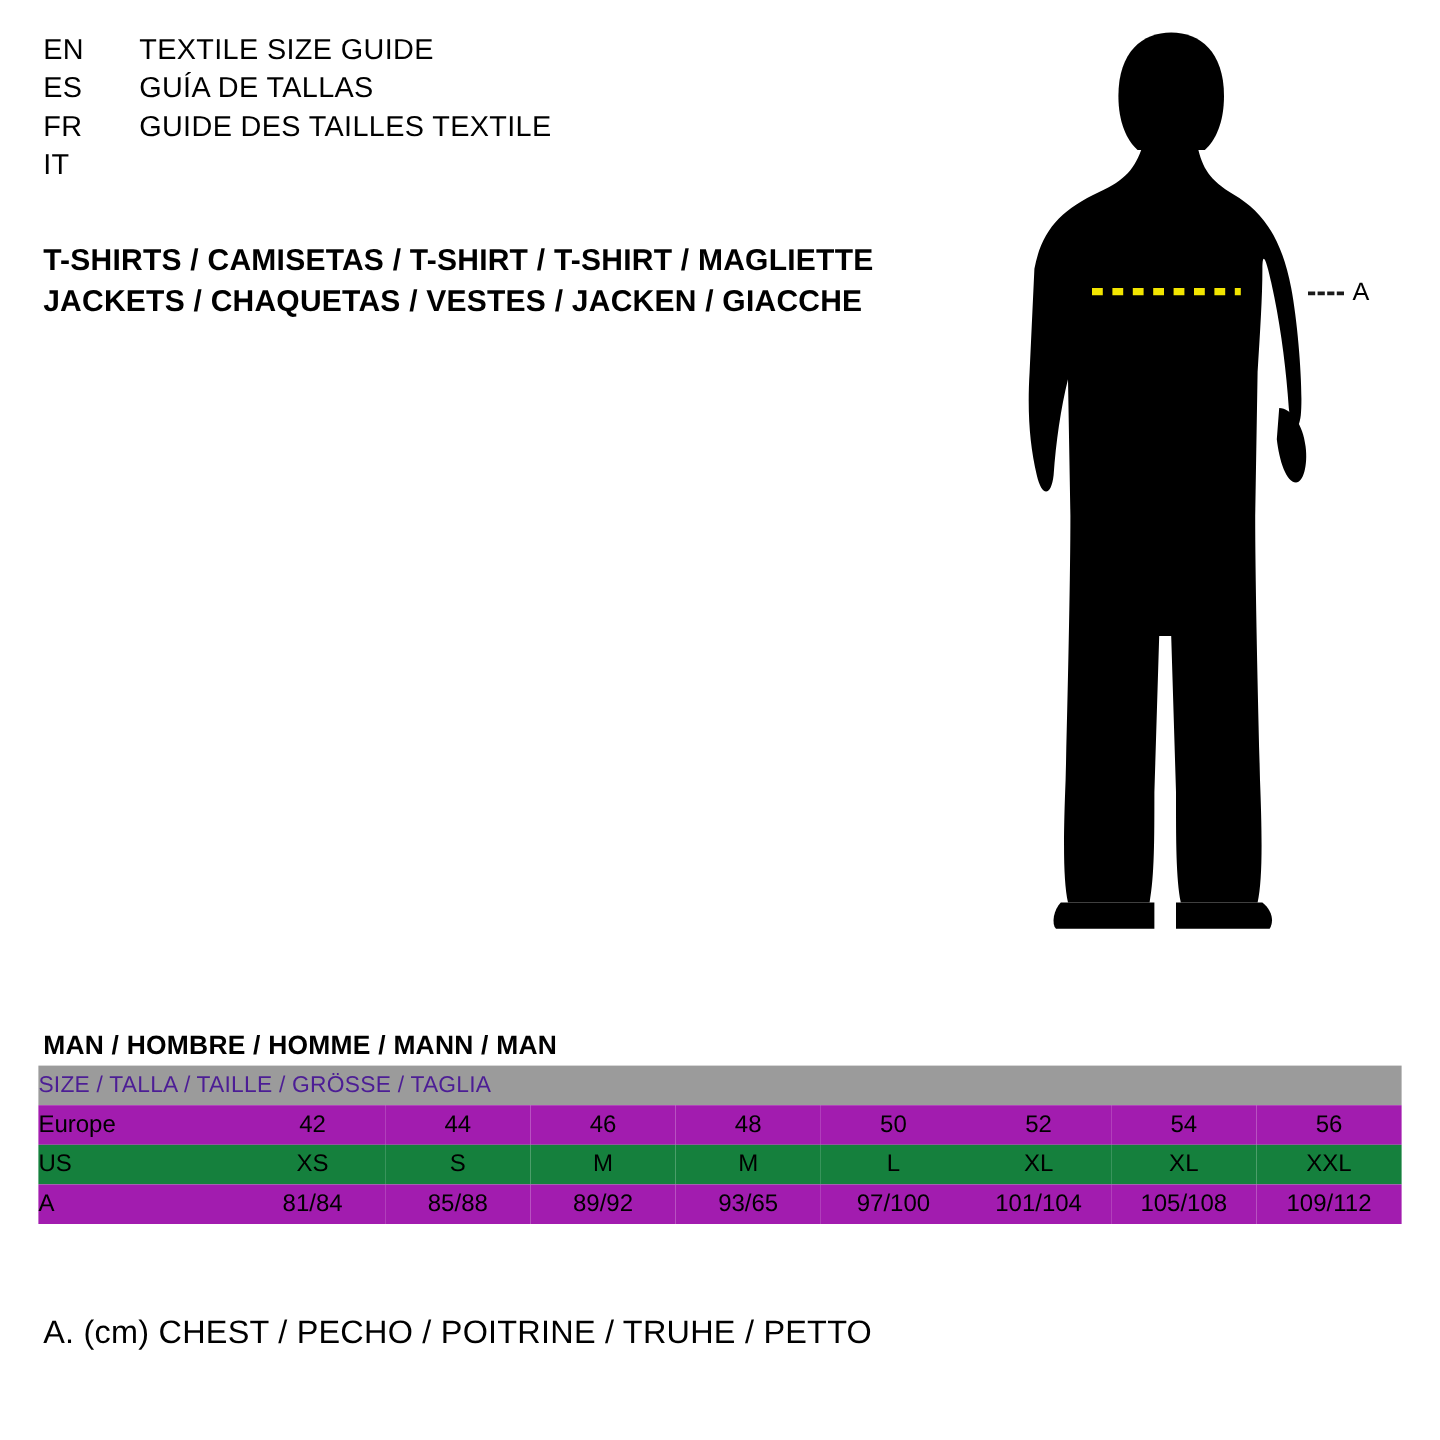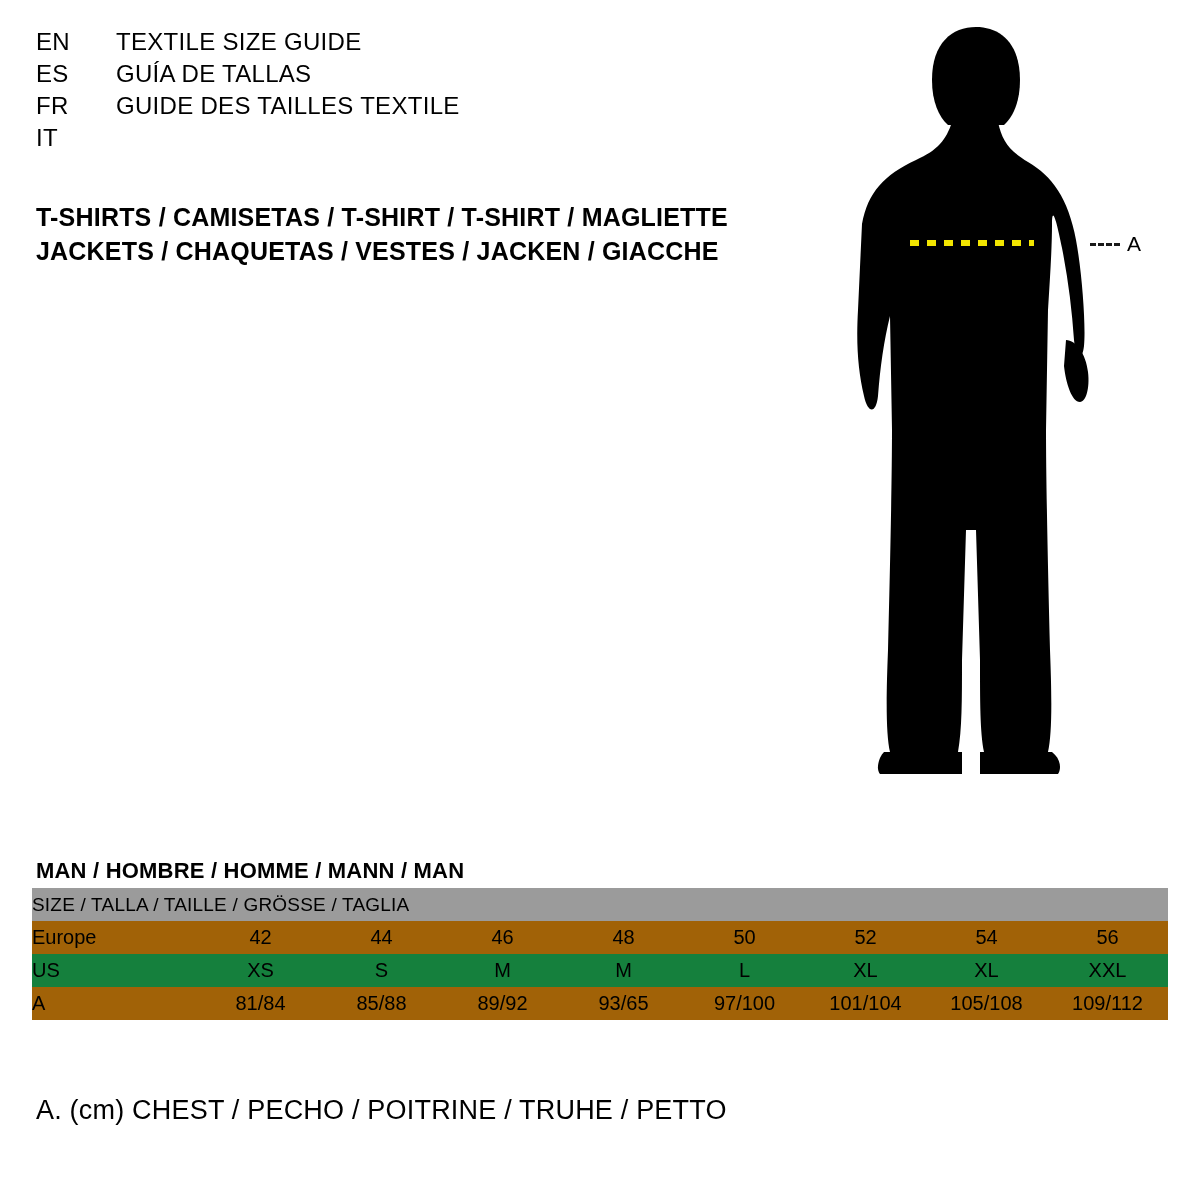--- a/index.html
+++ b/index.html
@@ -94,26 +94,26 @@
     border-collapse: collapse;
     font-size: 20px;
   }
   table.size-table td {
     height: 33px;
     padding: 0;
     vertical-align: middle;
   }
   .row-head td {
     background: #9b9b9b;
-    color: #000000;
+    color: #4c1d95;
     font-size: 19px;
     letter-spacing: 0.2px;
   }
   .row-light td {
-    background: #a16207;
+    background: #a21caf;
   }
   .row-grey td {
     background: #15803d;
   }
   .cell-label {
     padding-left: 10px;
     text-align: left;
     width: 168px;
   }
   .cell-val {

